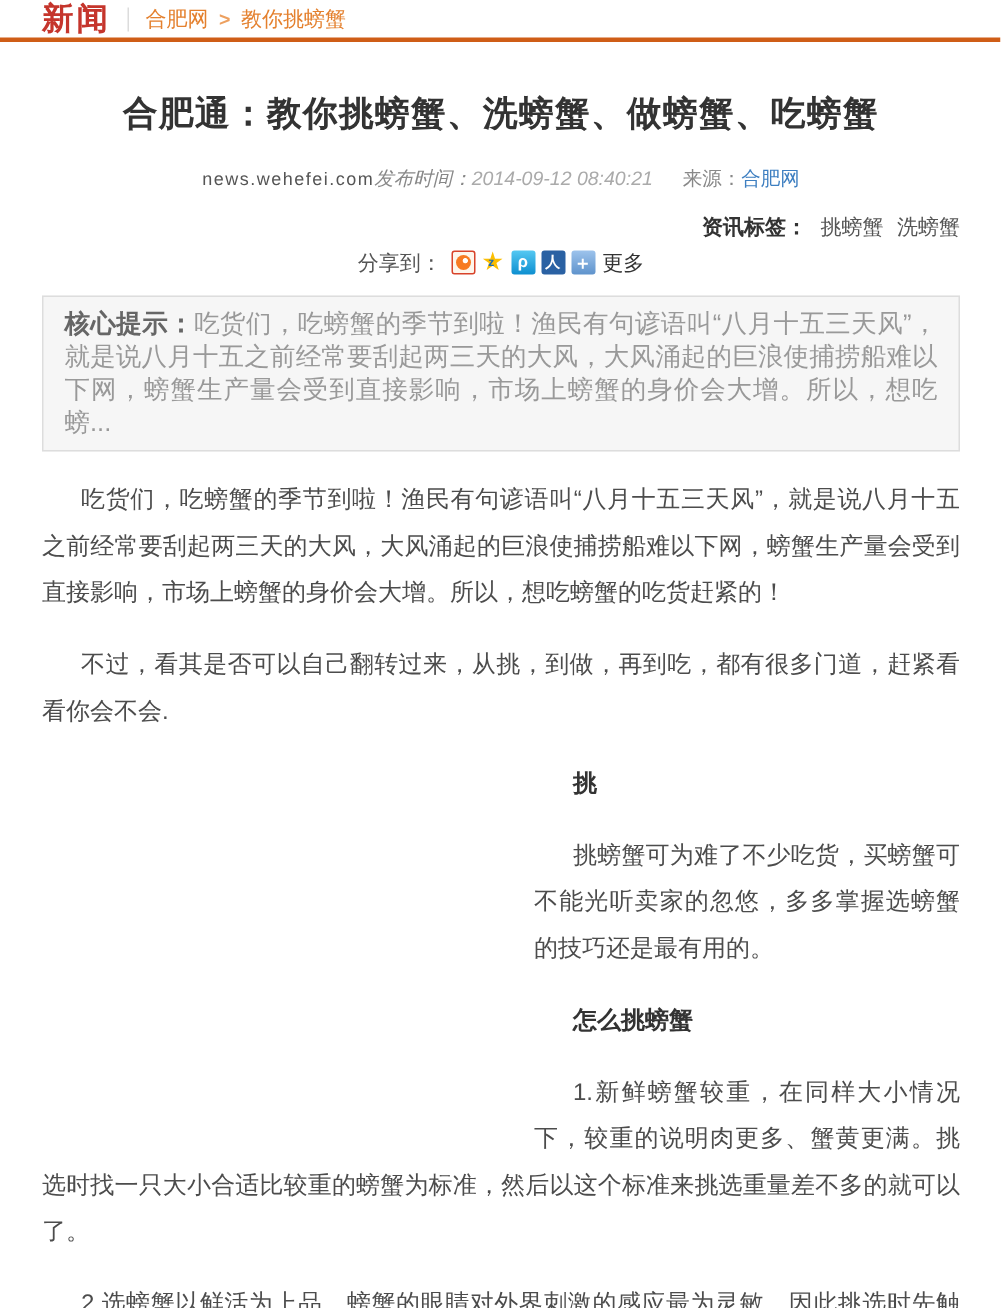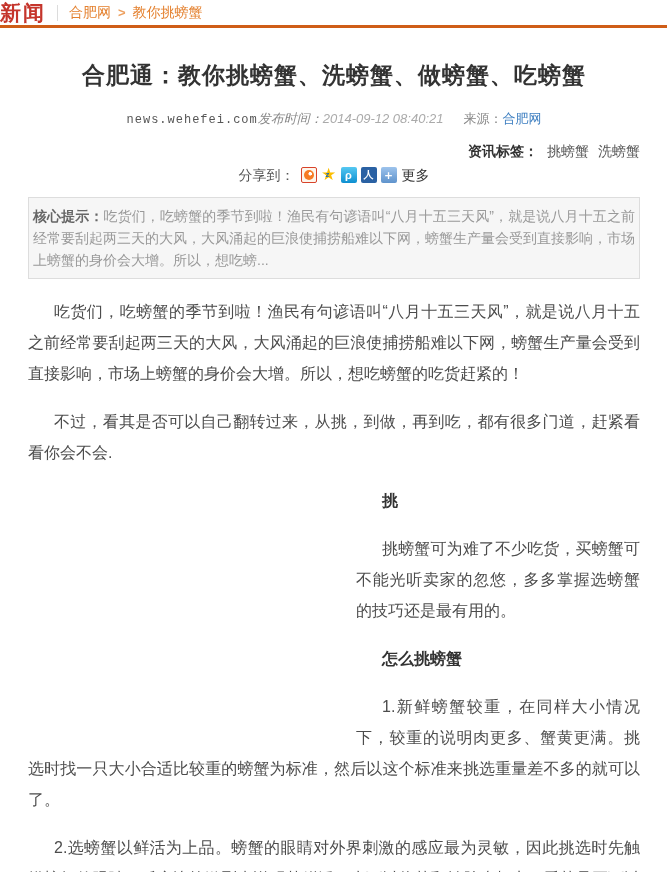--- a/index.html
+++ b/index.html
@@ -6,34 +6,34 @@
   html, body { margin: 0; padding: 0; }
   body {
     width: 667px; height: 872px; overflow: hidden;
     background: #fff;
     font-family: "Liberation Sans", sans-serif;
     color: #4c4c4c;
   }
   a { text-decoration: none; cursor: pointer; }
 
   
-  .topbar { height: 25px; display: flex; align-items: center; padding-left: 0; }
+  .topbar { height: 25px; display: flex; align-items: center; padding-left: 28px; }
   .logo { color: #c5352c; font-size: 21px; font-weight: bold; letter-spacing: 2px; line-height: 1; }
   .topbar-divider { width: 1px; height: 16px; background: #dcdcdc; margin: 0 11px; }
   .breadcrumb { display: flex; align-items: center; font-size: 14px; }
   .breadcrumb a { color: #e4802e; }
   .crumb-sep { color: #eda05f; margin: 0 7px; font-size: 13px; font-weight: bold; }
   .rule { height: 3px; background: #cf5d17; }
 
   
   .content { padding: 0 27px 0 28px; }
   .title { margin: 32px 0 0; text-align: center; font-size: 23px; line-height: 30px;
            font-weight: bold; color: #333; letter-spacing: 1px; }
   .meta { text-align: center; margin-top: 20px; font-size: 13px; color: #888; }
-  .meta .domain { font-family: Liberation Mono, monospace; font-size: 12px; color: #555;
+  .meta .domain { font-family: Liberation Sans, sans-serif; font-size: 12px; color: #555;
                   letter-spacing: 1px; }
   .meta .seg { margin-right: 20px; font-style: italic; }
   .meta .time { color: #aaa; }
   .meta .source-link { color: #3e7fc1; }
 
   .tags { text-align: right; margin-top: 15px; font-size: 14px; }
   .tags .tags-label { color: #333; font-weight: bold; }
   .tags a { color: #555; margin-left: 9px; }
 
   .share { margin-top: 6px; font-size: 14px; color: #555;
@@ -51,21 +51,21 @@
                     color: #1c6bb5; font-weight: bold; }
   .sicon.tqq { background: linear-gradient(180deg, #55c8f2, #0d8fd0); color: #fff;
                font-size: 11px; font-weight: bold; }
   .sicon.renren { background: #2a61a3; color: #fff; font-size: 10px; font-weight: bold; }
   .sicon.plus { background: linear-gradient(180deg, #9dc3ec, #5f93cc); color: #fff;
                 font-size: 12px; font-weight: bold; }
   .share .more { color: #333; margin-left: 3px; }
 
   
   .tip { margin-top: 12px; background: #f6f6f6; border: 1px solid #ddd;
-         padding: 7px 4px; font-size: 14px; line-height: 22px; color: #999;
+         padding: 7px 14px; font-size: 17px; line-height: 22px; color: #999;
          text-align: justify; }
   .tip .tip-label { color: #666; font-weight: bold; }
 
   
   .body { margin-top: 6px; font-size: 16px; }
   .body p { margin: 17px 0; line-height: 31px; text-align: justify; }
   .body .indent { text-indent: 26px; }
   .body .bold { font-weight: bold; color: #333; }
   .img-placeholder { float: left; width: 328px; height: 250px; }
 </style>

